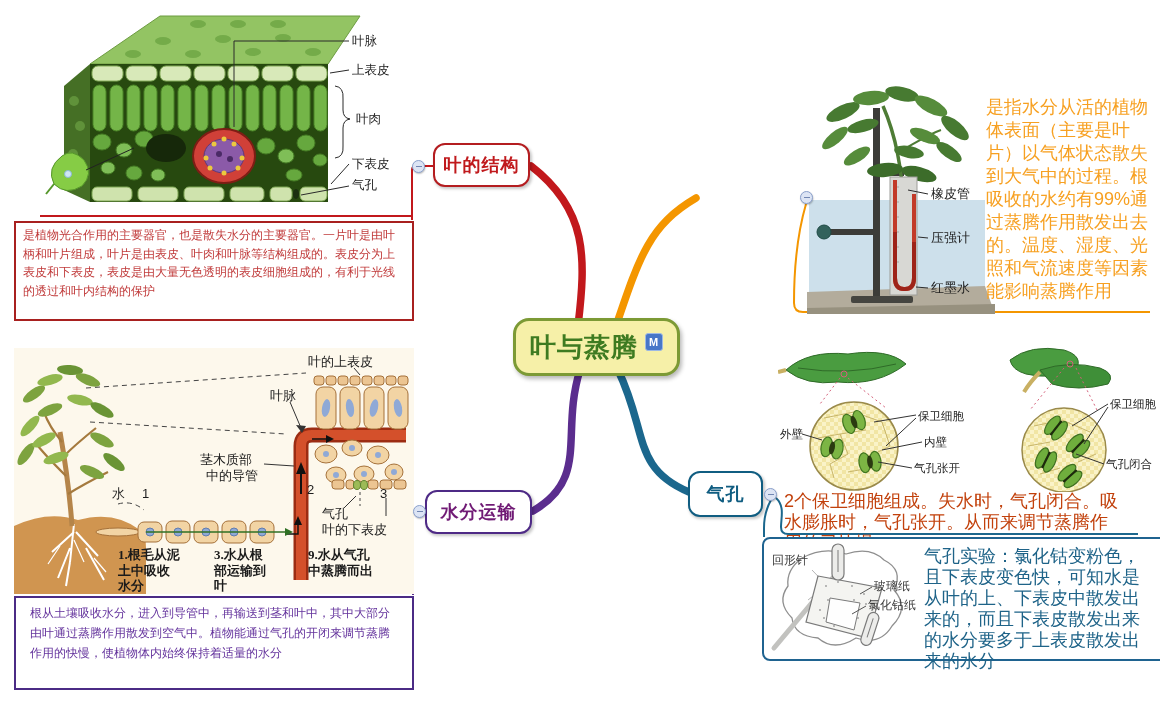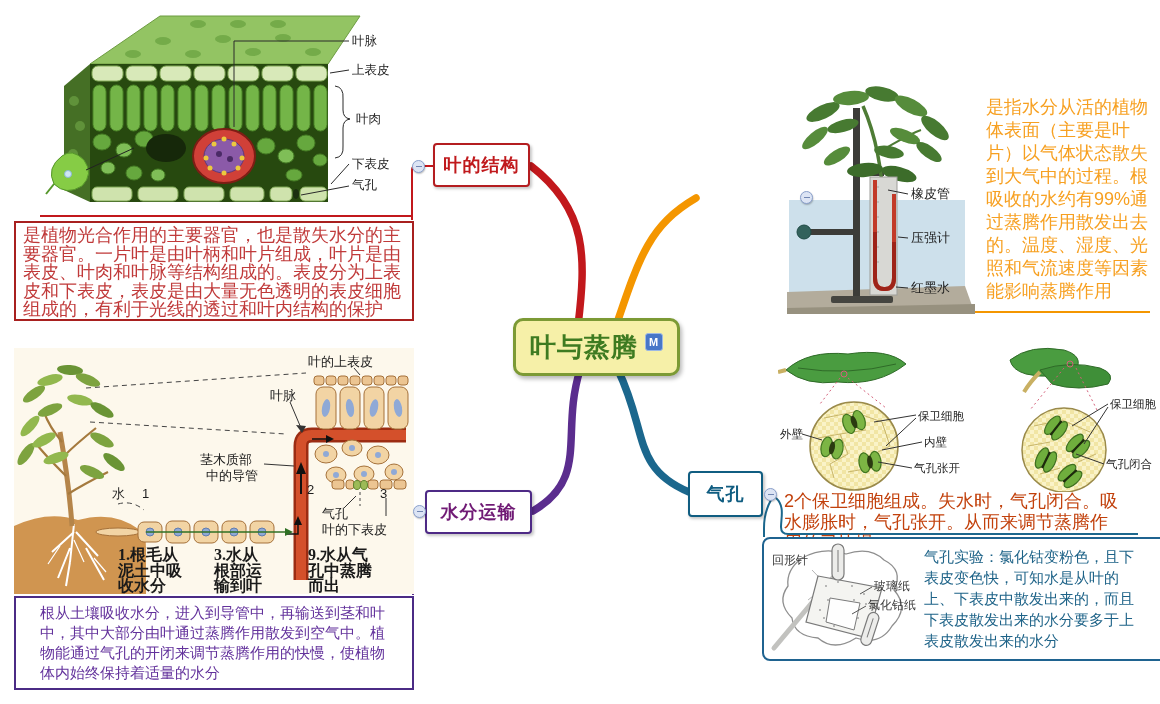--- a/index.html
+++ b/index.html
@@ -1,54 +1,54 @@
 <!DOCTYPE html>
 <html><head>
 <meta charset="utf-8">
 <style>
   *{margin:0;padding:0;box-sizing:border-box}
   html,body{background:#fff}
   body{font-family:"Liberation Sans","DejaVu Sans",sans-serif}
   #canvas{position:relative;width:1160px;height:704px;background:#ffffff;overflow:hidden}
   .abs{position:absolute}
   #wires{position:absolute;left:0;top:0;width:1160px;height:704px}
-  .topic{position:absolute;background:#fff;border:2.5px solid;border-radius:4px;
+  .topic{position:absolute;background:#fff;border:2.5px solid;border-radius:12px;
          display:inline-flex;align-items:center;justify-content:center;
          font-weight:bold;font-size:18px;letter-spacing:1px;
          box-shadow:1.5px 2px 3px rgba(0,0,0,.22)}
   .topic-red{border-color:#b41d20;color:#c0191c;left:433px;top:143px;width:97px;height:44px}
   .topic-orange{border-color:#f08c00;color:#f08c00;left:695px;top:175px;width:105px;height:44px}
   .topic-purple{border-color:#4e2a86;color:#701a75;left:425px;top:490px;width:107px;height:44px}
   .topic-blue{border-color:#105d81;color:#105d81;left:688px;top:471px;width:75px;height:46px}
   .central{position:absolute;left:513px;top:318px;width:167px;height:58px;
-           background:#f6f0a8;border:3px solid #7c9a35;border-radius:10px;
+           background:#f6f0a8;border:3px solid #7c9a35;border-radius:16px;
            display:flex;align-items:center;justify-content:center;gap:7px;
            font-weight:bold;font-size:26px;color:#3e7b21;letter-spacing:1px;
            box-shadow:2px 3px 4px rgba(0,0,0,.28)}
   .m-badge{display:inline-flex;align-items:center;justify-content:center;
            width:18px;height:18px;background:#4877c8;border:1px solid #9db9e4;border-radius:3px;
            color:#fff;font-size:11px;font-weight:bold;margin-top:-10px}
   .note-red{left:14px;top:221px;width:400px;height:100px;border:2px solid #a8201f;
-            padding:3px 7px;font-size:18px;line-height:18.5px;color:#c03a3a;background:#fff}
+            padding:3px 7px;font-size:12px;line-height:18.5px;color:#c03a3a;background:#fff}
   .note-orange{left:986px;top:96px;width:176px;font-size:18px;line-height:23px;color:#f7a021}
   .note-purple{left:14px;top:596px;width:400px;height:94px;border:2px solid #4b2b85;
-               padding:5px 24px;font-size:15px;line-height:20px;color:#63329c;background:#fff}
+               padding:5px 14px;font-size:12px;line-height:20px;color:#63329c;background:#fff}
   .note-blue1{left:784px;top:491px;width:338px;font-size:18px;line-height:21px;color:#c2410c}
   .expbox{position:absolute;left:762px;top:537px;width:440px;height:124px;
           border:2.5px solid #1f6390;border-radius:8px;background:#fff}
-  .expnote{position:absolute;left:160px;top:7px;width:218px;font-size:15px;line-height:21px;color:#1e6388}
+  .expnote{position:absolute;left:160px;top:7px;width:218px;font-size:18px;line-height:21px;color:#1e6388}
   .collapse{position:absolute;width:13px;height:13px;border-radius:50%;
             background:#dce4f4;border:1px solid #8aa0cc;box-shadow:0.5px 1px 1.5px rgba(0,0,0,.25)}
   .collapse::after{content:"";position:absolute;left:2.5px;right:2.5px;top:4.8px;height:1.6px;background:#7186b2}
   svg text{font-family:"Liberation Sans","DejaVu Sans",sans-serif}
   .lbl{fill:#1d1d1d;font-size:12.5px}
   .lbl13{fill:#1d1d1d;font-size:13px}
   .lbl11{fill:#222;font-size:11.5px}
   .lblgray{fill:#3a3a3a;font-size:12px}
-  .caption{position:absolute;font-size:16px;line-height:15.5px;font-weight:600;
+  .caption{position:absolute;font-size:13px;line-height:15.5px;font-weight:600;
            color:#1a1a1a;font-family:"Liberation Serif","DejaVu Serif",serif}
 </style>
 </head>
 <body>
 
 <div id="canvas">
 
   <svg id="wires">
 
     <path d="M 578,326 C 586,258 588,210 531,166" stroke="#c2181c" stroke-width="7.5" fill="none" stroke-linecap="round"></path>
@@ -164,21 +164,21 @@
       <text x="314" y="39" class="lbl">叶脉</text>
       <text x="314" y="68" class="lbl">上表皮</text>
       <text x="318" y="117" class="lbl">叶肉</text>
       <text x="314" y="162" class="lbl">下表皮</text>
       <text x="314" y="183" class="lbl">气孔</text>
     </svg>
   </div>
 
   <div class="note-red abs">是植物光合作用的主要器官，也是散失水分的主要器官。一片叶是由叶柄和叶片组成，叶片是由表皮、叶肉和叶脉等结构组成的。表皮分为上表皮和下表皮，表皮是由大量无色透明的表皮细胞组成的，有利于光线的透过和叶内结构的保护</div>
 
-  <div class="abs" style="left:787px;top:82px;width:190px;height:232px">
+  <div class="abs" style="left:807px;top:82px;width:190px;height:232px">
     <svg width="190" height="232" viewBox="0 0 190 232">
       <g>
         <rect x="2" y="118" width="176" height="92" fill="#cde0eb"></rect>
         <polygon points="0,210 178,204 188,232 0,232" fill="#b3ac9c"></polygon>
         <polygon points="0,226 188,222 188,232 0,232" fill="#97917f"></polygon>
         <rect x="66" y="26" width="7" height="192" fill="#3c3c38"></rect>
         <rect x="44" y="214" width="62" height="7" rx="2" fill="#454540"></rect>
         <rect x="20" y="147" width="48" height="6" fill="#3c3c38"></rect>
         <circle cx="17" cy="150" r="7" fill="#33625c" stroke="#1f4a45"></circle>
         <rect x="73" y="89" width="24" height="5" fill="#3c3c38"></rect>

